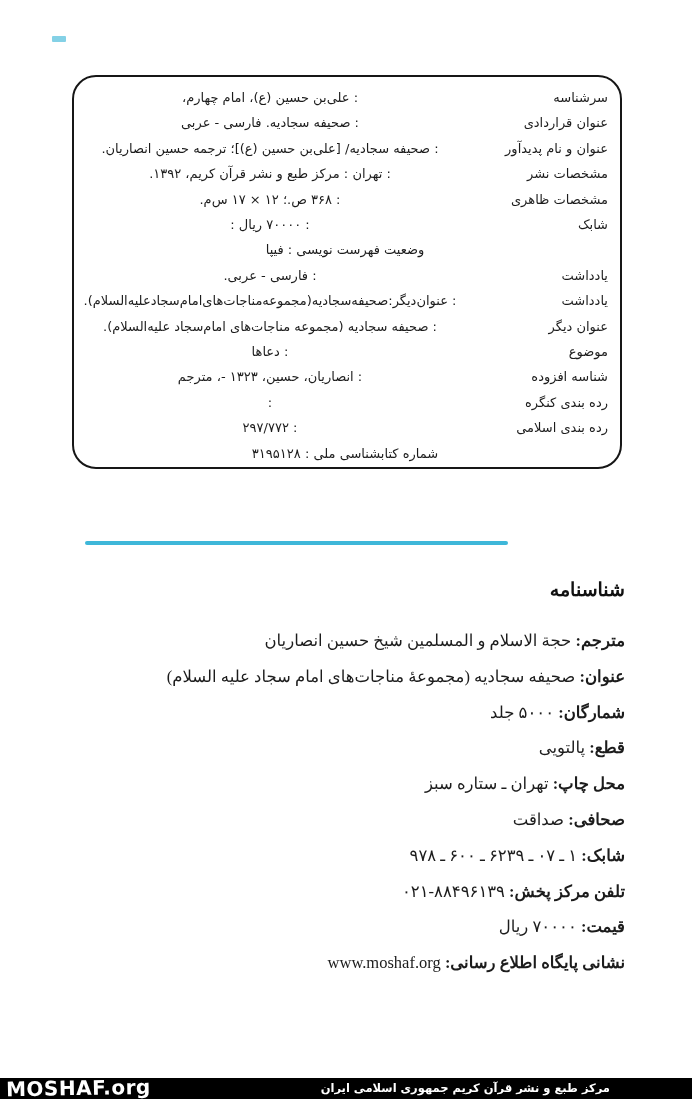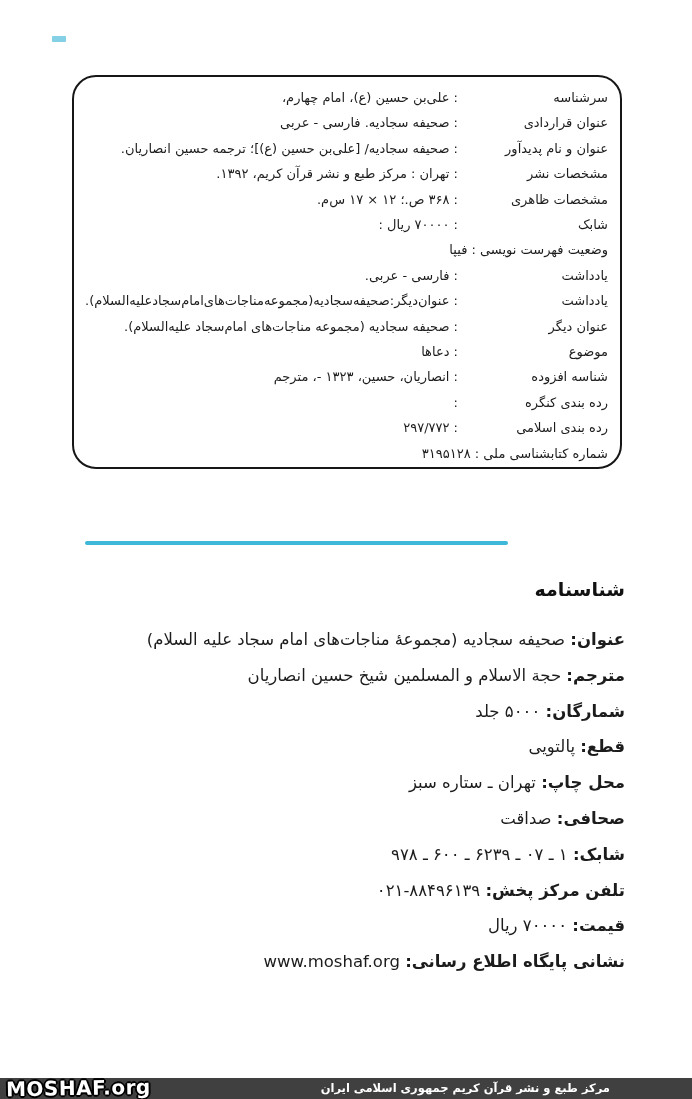--- a/index.html
+++ b/index.html
@@ -11,29 +11,29 @@
   .corner-mark{position:absolute;left:52px;top:36px;width:14px;height:6px;background:#65c6e0;border-radius:1px;opacity:.8;}
 
   
   .cip-box{
     position:absolute;left:72px;top:75px;width:550px;height:394px;box-sizing:border-box;
     border:2px solid #161616;border-radius:24px;
     direction:rtl;padding:8px 12px 6px 8px;
   }
   .cip-row{display:flex;line-height:25.4px;font-size:13px;}
   .cip-label{flex:0 0 150px;white-space:nowrap;}
-  .cip-value{flex:1 1 auto;text-align:right;white-space:nowrap;}
+  .cip-value{flex:1 1 auto;text-align:center;white-space:nowrap;}
   .cip-value.full{flex-basis:100%;}
   .ltr{direction:ltr;unicode-bidi:bidi-override;}
 
   
   .divider{position:absolute;left:85px;top:541px;width:423px;height:4px;border-radius:2px;}
 
   
-  .colophon{position:absolute;right:67px;top:578px;width:570px;direction:rtl;text-align:right;}
+  .colophon{position:absolute;right:67px;top:578px;width:570px;direction:rtl;text-align:right;font-family:Liberation Serif, serif;}
   .colophon-heading{margin:0 0 22px 0;font-size:19px;font-weight:bold;color:#111;}
   .col-item{line-height:35.8px;font-size:16.5px;white-space:nowrap;}
   .col-label{font-weight:bold;}
 
   
   .footer-bar{position:absolute;left:0;bottom:0;width:692px;height:21px;}
   .footer-text{
     position:absolute;right:82px;top:0;height:21px;line-height:21px;
     color:#ffffff;font-size:11.5px;font-weight:bold;direction:rtl;white-space:nowrap;
   }
@@ -129,27 +129,27 @@
   </div>
 </div>
   </div>
 
   <div class="divider" style="background: rgb(62, 183, 217);"></div>
 
   <div class="colophon">
     <h2 class="colophon-heading">شناسنامه</h2>
     <div>
   <div class="col-item">
-    <span class="col-label">عنوان:</span> 
-    <span class="col-value">صحیفه سجادیه (مجموعهٔ مناجات‌های امام سجاد علیه السلام)</span>
+    <span class="col-label">مترجم:</span> 
+    <span class="col-value">حجة الاسلام و المسلمین شیخ حسین انصاریان</span>
   </div>
 
   <div class="col-item">
-    <span class="col-label">مترجم:</span> 
-    <span class="col-value">حجة الاسلام و المسلمین شیخ حسین انصاریان</span>
+    <span class="col-label">عنوان:</span> 
+    <span class="col-value">صحیفه سجادیه (مجموعهٔ مناجات‌های امام سجاد علیه السلام)</span>
   </div>
 
 
   <div class="col-item">
     <span class="col-label">شمارگان:</span> 
     <span class="col-value">۵۰۰۰ جلد</span>
   </div>
 
   <div class="col-item">
     <span class="col-label">قطع:</span> 
@@ -182,18 +182,18 @@
     <span class="col-value">۷۰۰۰۰ ریال</span>
   </div>
 
   <div class="col-item">
     <span class="col-label">نشانی پایگاه اطلاع رسانی:</span> 
     <span class="col-value">www.moshaf.org</span>
   </div>
 </div>
   </div>
 
-  <div class="footer-bar" style="background: #404040;">
+  <div class="footer-bar" style="background: #000000;">
     <span class="footer-text">مرکز طبع و نشر قرآن کریم جمهوری اسلامی ایران</span>
   </div>
   <span class="moshaf-logo">MOSHAF.org</span>
 
 </div>
 
 </body></html>

